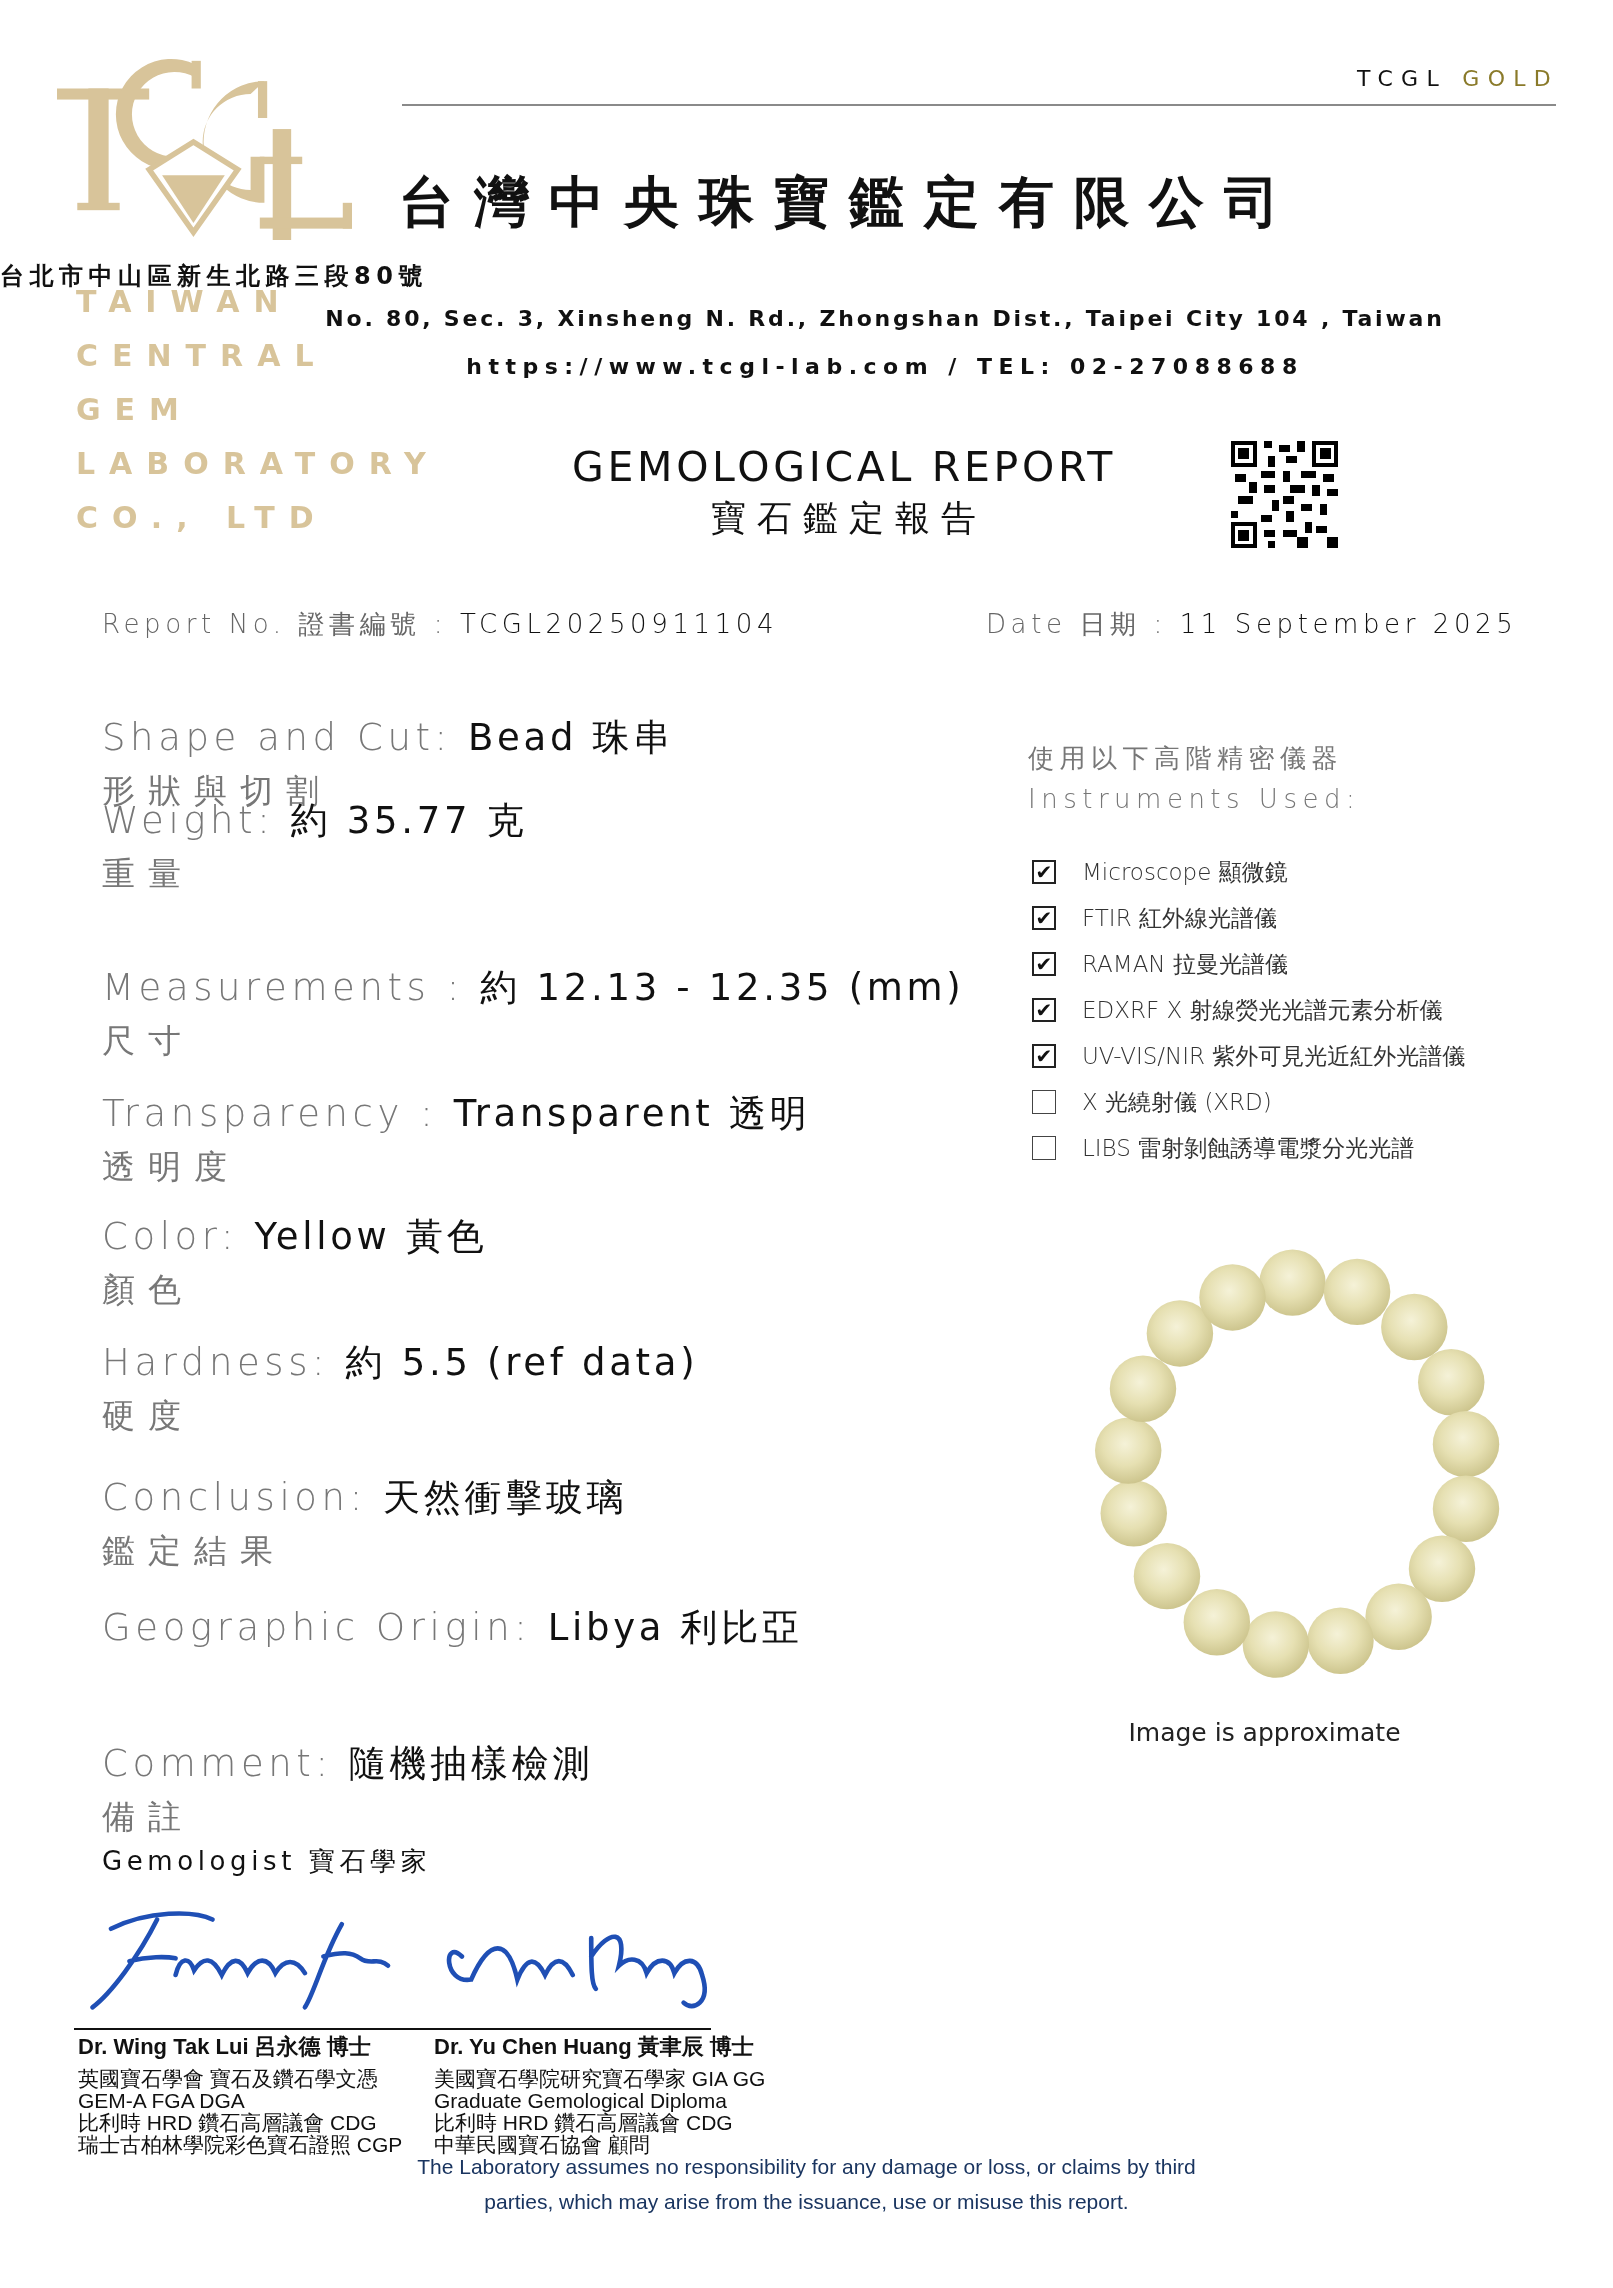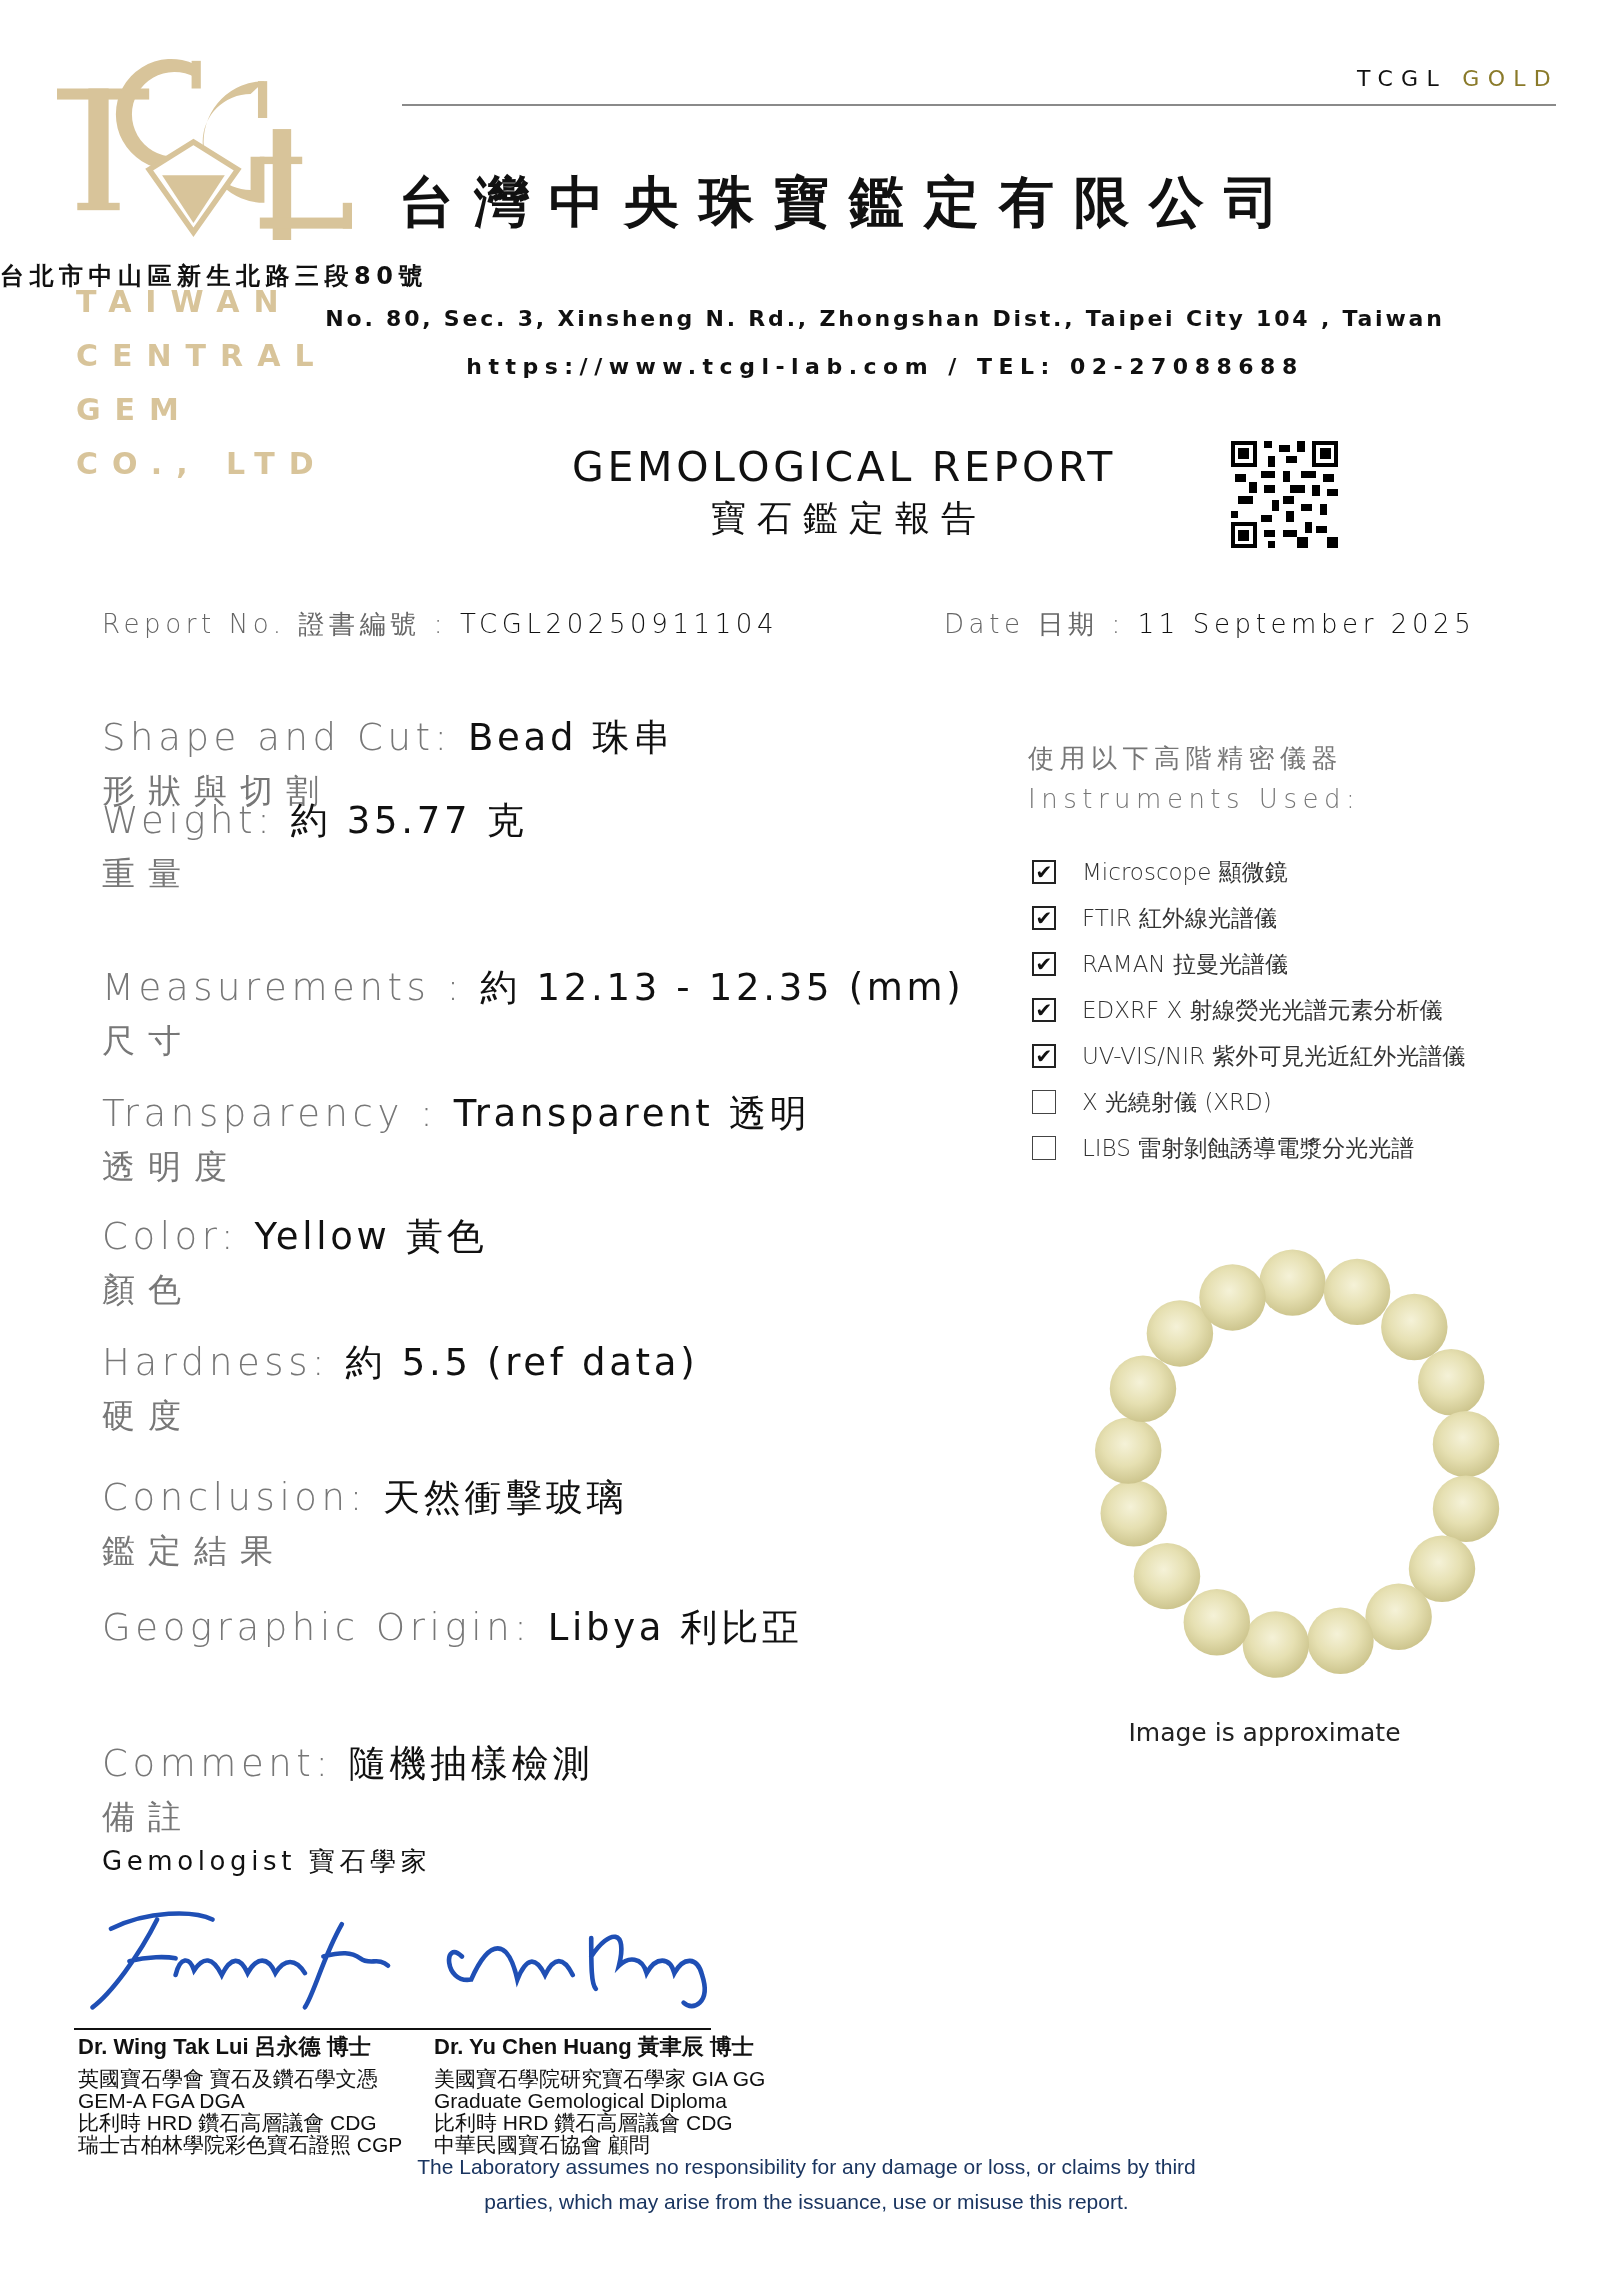--- a/index.html
+++ b/index.html
@@ -91,20 +91,21 @@
     <rect x="310" y="160" width="10" height="28"></rect>
 
     <path d="M100 124 L148 94 L196 124 L148 192 Z" fill="#fff" stroke="#d8c49a" stroke-width="6"></path>
     <path d="M114 130 L182 130 L148 182 Z"></path>
   </g>
 </svg>
 <div class="abs logo-words">
   <div>TAIWAN</div>
   <div>CENTRAL</div>
   <div>GEM</div>
+  <div>LABORATORY</div>
   <div>CO., LTD</div>
 </div>
 
 <div class="abs brand-tag">
   <span>TCGL</span>
   <span class="gold">GOLD</span>
 </div>
 <div class="abs header-rule"></div>
 <div class="abs company-cn">台灣中央珠寶鑑定有限公司</div>
 <div class="abs addr-cn">台北市中山區新生北路三段80號</div>
@@ -155,21 +156,21 @@
       <rect x="23" y="23" width="3" height="2"></rect>
     <rect x="26" y="26" width="3" height="3"></rect>
       <rect x="18" y="26" width="3" height="3"></rect>
       <rect x="10" y="27" width="2" height="2"></rect>
   </g>
 </svg>
 
 <div class="abs meta-row" style="left:102px;">
   <span>Report No. 證書編號 : </span><span class="val">TCGL20250911104</span>
 </div>
-<div class="abs meta-row" style="left:944px;">
+<div class="abs meta-row" style="left:986px;">
   <span>Date 日期 : </span><span class="val">11 September 2025</span>
 </div>
 
 <div class="abs field" style="top:713px;">
   <div><span class="lbl">Shape and Cut: </span><span class="val">Bead 珠串</span></div>
   <div class="sub">形狀與切割</div>
 </div>
 <div class="abs field" style="top:796px;">
   <div><span class="lbl">Weight: </span><span class="val">約 35.77 克</span></div>
   <div class="sub">重量</div>

